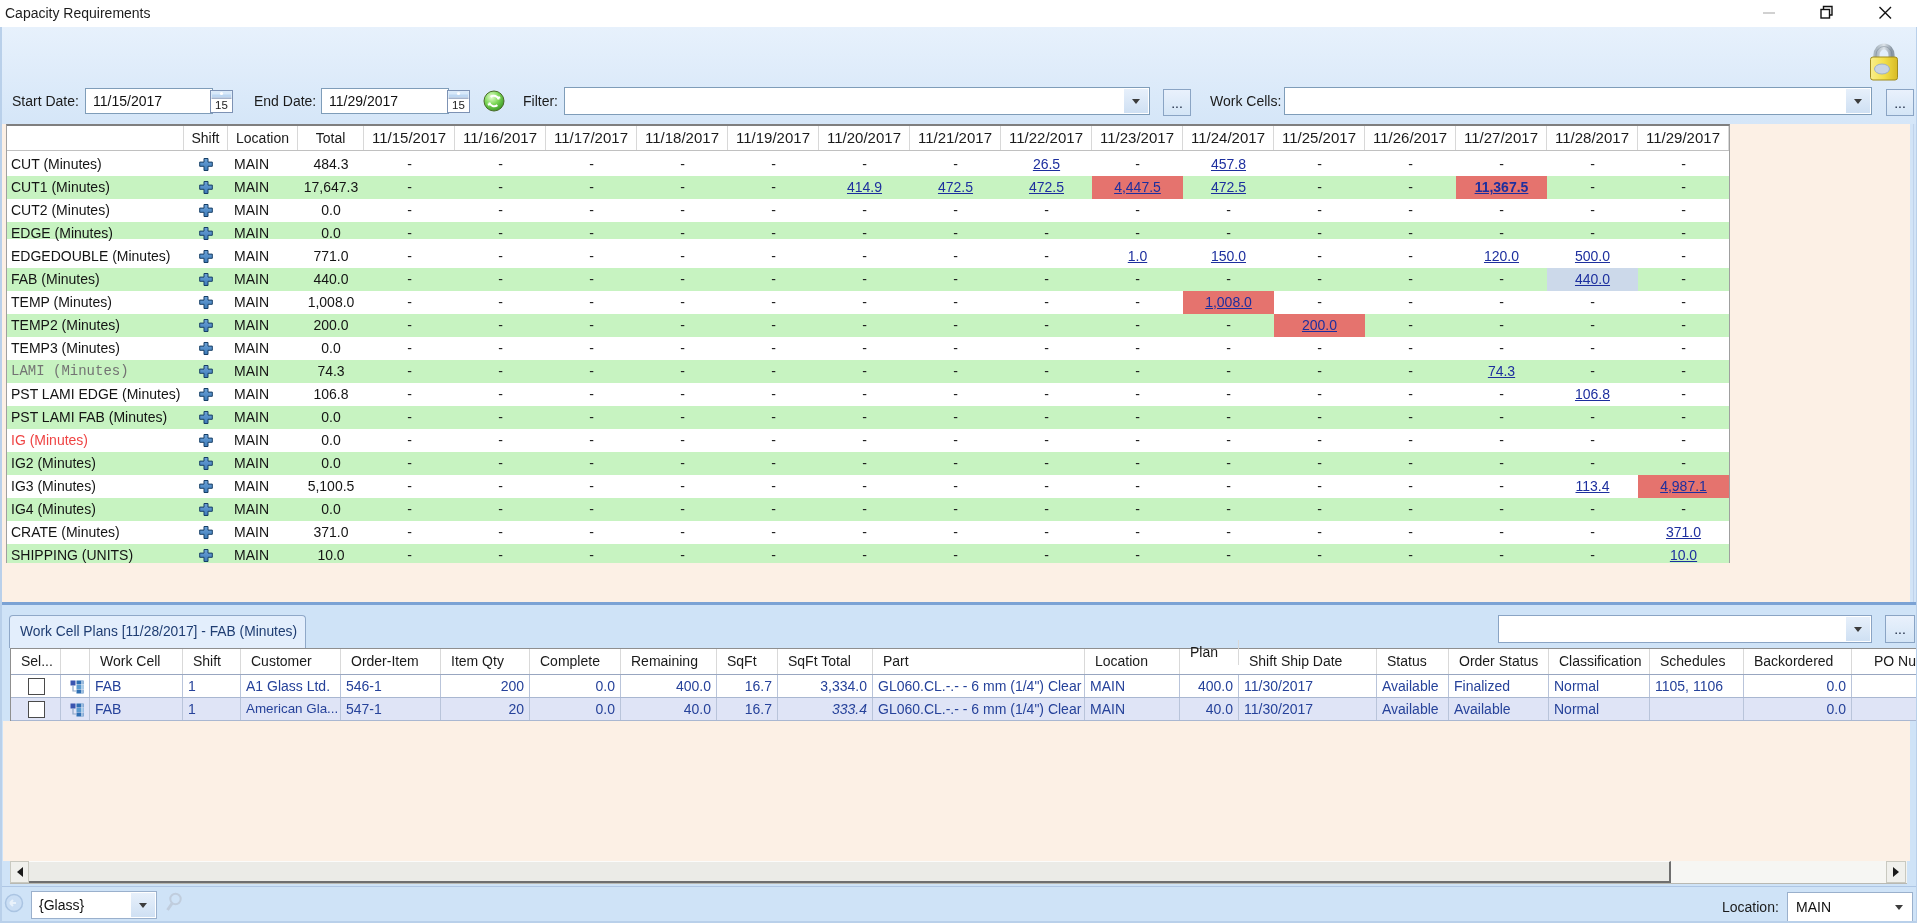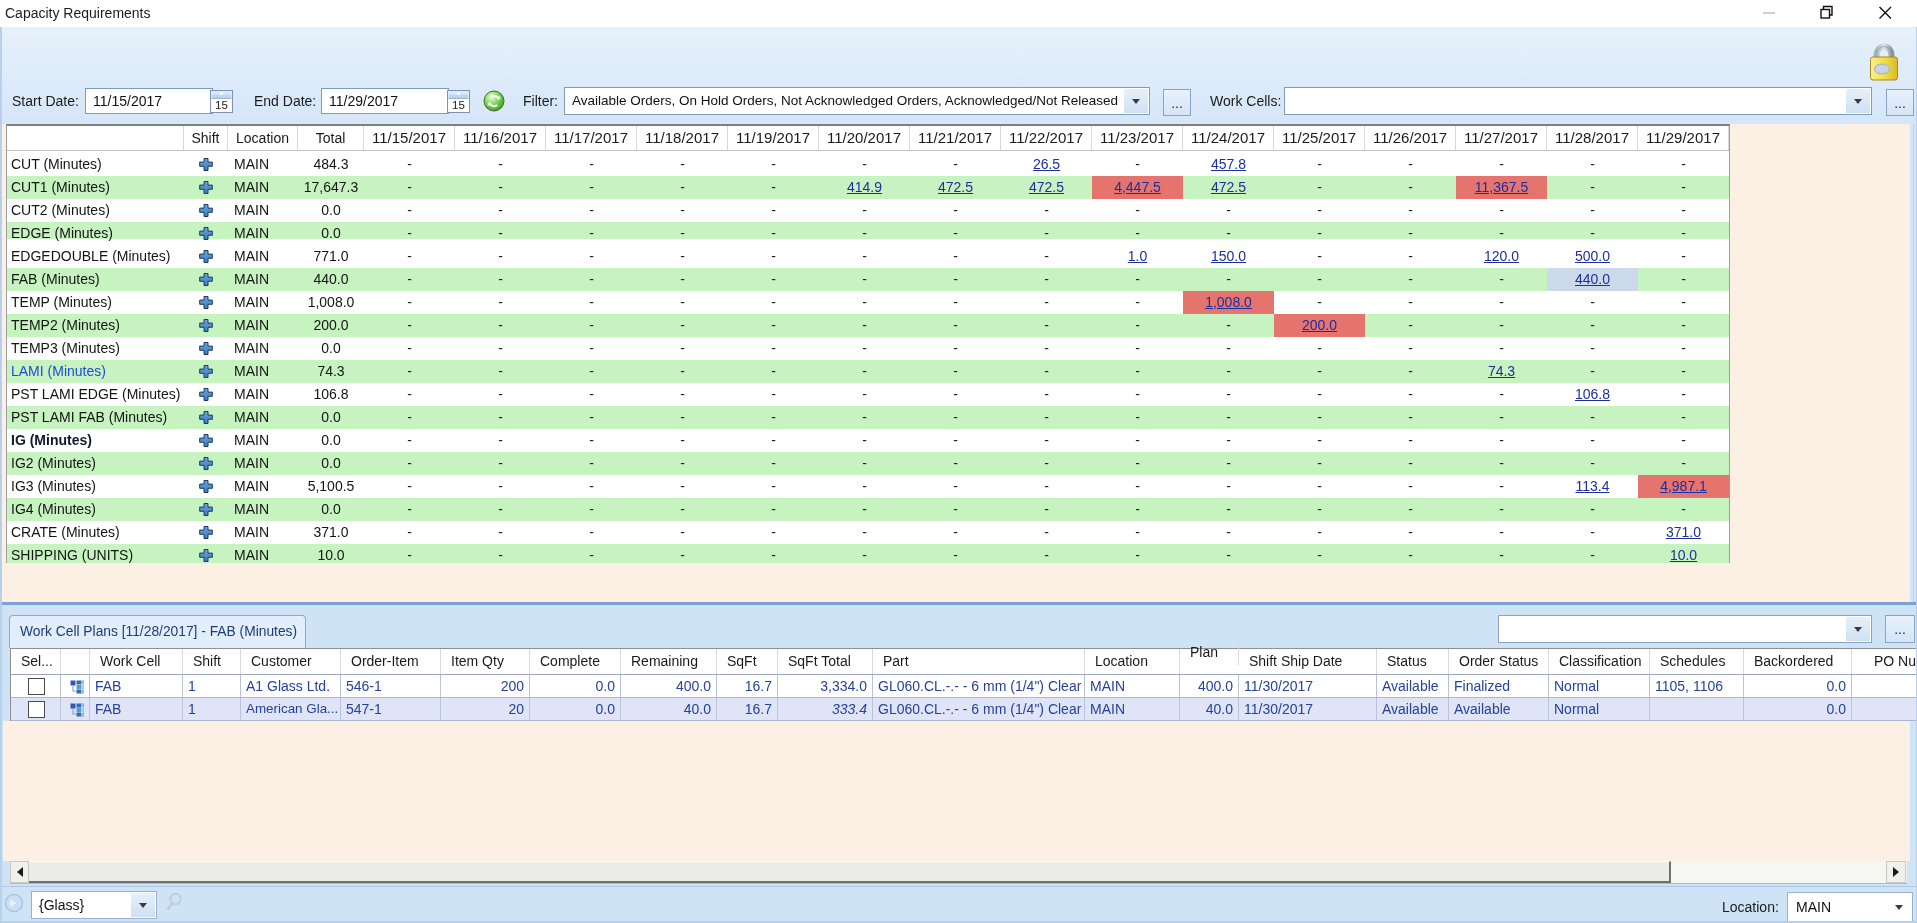--- a/index.html
+++ b/index.html
@@ -55,21 +55,20 @@
       </radialGradient>
     </defs>
     <circle cx="11" cy="11" r="10" fill="url(#gb)" stroke="#4a6b2a" stroke-width="1"></circle>
     <path d="M6.2 12.5 a5.2 5.2 0 0 0 8.2 2.6" fill="none" stroke="#fff" stroke-width="2.1"></path>
     <path d="M15.8 9.5 a5.2 5.2 0 0 0 -8.2 -2.6" fill="none" stroke="#fff" stroke-width="2.1"></path>
     <path d="M4.2 13.8 l3.4 -0.6 l-1.6 3.1 z" fill="#fff"></path>
     <path d="M17.8 8.2 l-3.4 0.6 l1.6 -3.1 z" fill="#fff"></path>
   </svg>
 <div class="lbl" style="left:523px;top:93px;">Filter:</div>
 <div class="inp" style="left:564px;top:87px;width:584px;height:26px;">
-    <div style="position:absolute;left:7px;top:0;line-height:26px;font-size:13.5px;white-space:nowrap;">Available Orders, On Hold Orders, Not Acknowledged Orders, Acknowledged/Not Released</div>
     <div class="dd">
       <div class="arr"></div>
     </div>
   </div>
 <div class="btn" style="left:1163px;top:89px;width:26px;height:25px;">...</div>
 <div class="lbl" style="left:1210px;top:93px;">Work Cells:</div>
 <div class="inp" style="left:1284px;top:87px;width:586px;height:26px;">
     <div class="dd">
       <div class="arr"></div>
     </div>
@@ -162,21 +161,21 @@
 <div class="cell ctr" style="left:539px;top:0;width:91px;line-height:23px;color:#222;">-</div>
 <div class="cell ctr" style="left:630px;top:0;width:91px;line-height:23px;color:#222;">-</div>
 <div class="cell ctr" style="left:721px;top:0;width:91px;line-height:23px;color:#222;">-</div>
 <div class="cell ctr" style="left:812px;top:0;width:91px;line-height:23px;"><a class="v">414.9</a></div>
 <div class="cell ctr" style="left:903px;top:0;width:91px;line-height:23px;"><a class="v">472.5</a></div>
 <div class="cell ctr" style="left:994px;top:0;width:91px;line-height:23px;"><a class="v">472.5</a></div>
 <div class="cell ctr" style="left:1085px;top:0;width:91px;line-height:23px;background:#e5736e;"><a class="v">4,447.5</a></div>
 <div class="cell ctr" style="left:1176px;top:0;width:91px;line-height:23px;"><a class="v">472.5</a></div>
 <div class="cell ctr" style="left:1267px;top:0;width:91px;line-height:23px;color:#222;">-</div>
 <div class="cell ctr" style="left:1358px;top:0;width:91px;line-height:23px;color:#222;">-</div>
-<div class="cell ctr" style="left:1449px;top:0;width:91px;line-height:23px;background:#e5736e;"><a class="v">11,367.5</a></div>
+<div class="cell ctr" style="left:1449px;top:0;width:91px;line-height:23px;background:#e5736e;font-weight:bold;"><a class="v">11,367.5</a></div>
 <div class="cell ctr" style="left:1540px;top:0;width:91px;line-height:23px;color:#222;">-</div>
 <div class="cell ctr" style="left:1631px;top:0;width:91px;line-height:23px;color:#222;">-</div>
 </div>
 <div style="position:absolute;left:0;top:46px;width:100%;height:23px;background:#fff;">
 <div class="cell" style="left:4px;top:0;line-height:23px;color:#141414;">CUT2 (Minutes)</div>
 <svg style="position:absolute;left:192px;top:5px;" width="14" height="13" viewBox="0 0 14 13">
         <defs>
           <linearGradient id="pl2" x1="0" y1="0" x2="0" y2="1">
             <stop offset="0" stop-color="#6ea3d8"></stop>
             <stop offset="1" stop-color="#3c7ab8"></stop>
@@ -370,21 +369,21 @@
 <div class="cell ctr" style="left:994px;top:0;width:91px;line-height:23px;color:#222;">-</div>
 <div class="cell ctr" style="left:1085px;top:0;width:91px;line-height:23px;color:#222;">-</div>
 <div class="cell ctr" style="left:1176px;top:0;width:91px;line-height:23px;color:#222;">-</div>
 <div class="cell ctr" style="left:1267px;top:0;width:91px;line-height:23px;color:#222;">-</div>
 <div class="cell ctr" style="left:1358px;top:0;width:91px;line-height:23px;color:#222;">-</div>
 <div class="cell ctr" style="left:1449px;top:0;width:91px;line-height:23px;color:#222;">-</div>
 <div class="cell ctr" style="left:1540px;top:0;width:91px;line-height:23px;color:#222;">-</div>
 <div class="cell ctr" style="left:1631px;top:0;width:91px;line-height:23px;color:#222;">-</div>
 </div>
 <div style="position:absolute;left:0;top:207px;width:100%;height:23px;background:#c7f3c1;">
-<div class="cell" style="left:4px;top:0;line-height:23px;color:#1d4ed8;">LAMI (Minutes)</div>
+<div class="cell" style="left:4px;top:0;line-height:23px;color:#737373;font-family:Liberation Mono, monospace;">LAMI (Minutes)</div>
 <svg style="position:absolute;left:192px;top:5px;" width="14" height="13" viewBox="0 0 14 13">
         <defs>
           <linearGradient id="pl9" x1="0" y1="0" x2="0" y2="1">
             <stop offset="0" stop-color="#6ea3d8"></stop>
             <stop offset="1" stop-color="#3c7ab8"></stop>
           </linearGradient>
         </defs>
         <path d="M5 0.5 h4 v3.6 h4.3 v4.2 h-4.3 v4.2 h-4 v-4.2 h-4.3 v-4.2 h4.3 z" fill="url(#pl9)" stroke="#173f66" stroke-width="1"></path>
       </svg>
 <div class="cell" style="left:221px;top:0;width:70px;line-height:23px;color:#141414;padding-left:6px;box-sizing:border-box;">MAIN</div>
@@ -457,21 +456,21 @@
 <div class="cell ctr" style="left:994px;top:0;width:91px;line-height:23px;color:#222;">-</div>
 <div class="cell ctr" style="left:1085px;top:0;width:91px;line-height:23px;color:#222;">-</div>
 <div class="cell ctr" style="left:1176px;top:0;width:91px;line-height:23px;color:#222;">-</div>
 <div class="cell ctr" style="left:1267px;top:0;width:91px;line-height:23px;color:#222;">-</div>
 <div class="cell ctr" style="left:1358px;top:0;width:91px;line-height:23px;color:#222;">-</div>
 <div class="cell ctr" style="left:1449px;top:0;width:91px;line-height:23px;color:#222;">-</div>
 <div class="cell ctr" style="left:1540px;top:0;width:91px;line-height:23px;color:#222;">-</div>
 <div class="cell ctr" style="left:1631px;top:0;width:91px;line-height:23px;color:#222;">-</div>
 </div>
 <div style="position:absolute;left:0;top:276px;width:100%;height:23px;background:#fff;">
-<div class="cell" style="left:4px;top:0;line-height:23px;color:#0f172a;font-weight:bold;">IG (Minutes)</div>
+<div class="cell" style="left:4px;top:0;line-height:23px;color:#ef4444;">IG (Minutes)</div>
 <svg style="position:absolute;left:192px;top:5px;" width="14" height="13" viewBox="0 0 14 13">
         <defs>
           <linearGradient id="pl12" x1="0" y1="0" x2="0" y2="1">
             <stop offset="0" stop-color="#6ea3d8"></stop>
             <stop offset="1" stop-color="#3c7ab8"></stop>
           </linearGradient>
         </defs>
         <path d="M5 0.5 h4 v3.6 h4.3 v4.2 h-4.3 v4.2 h-4 v-4.2 h-4.3 v-4.2 h4.3 z" fill="url(#pl12)" stroke="#173f66" stroke-width="1"></path>
       </svg>
 <div class="cell" style="left:221px;top:0;width:70px;line-height:23px;color:#141414;padding-left:6px;box-sizing:border-box;">MAIN</div>

